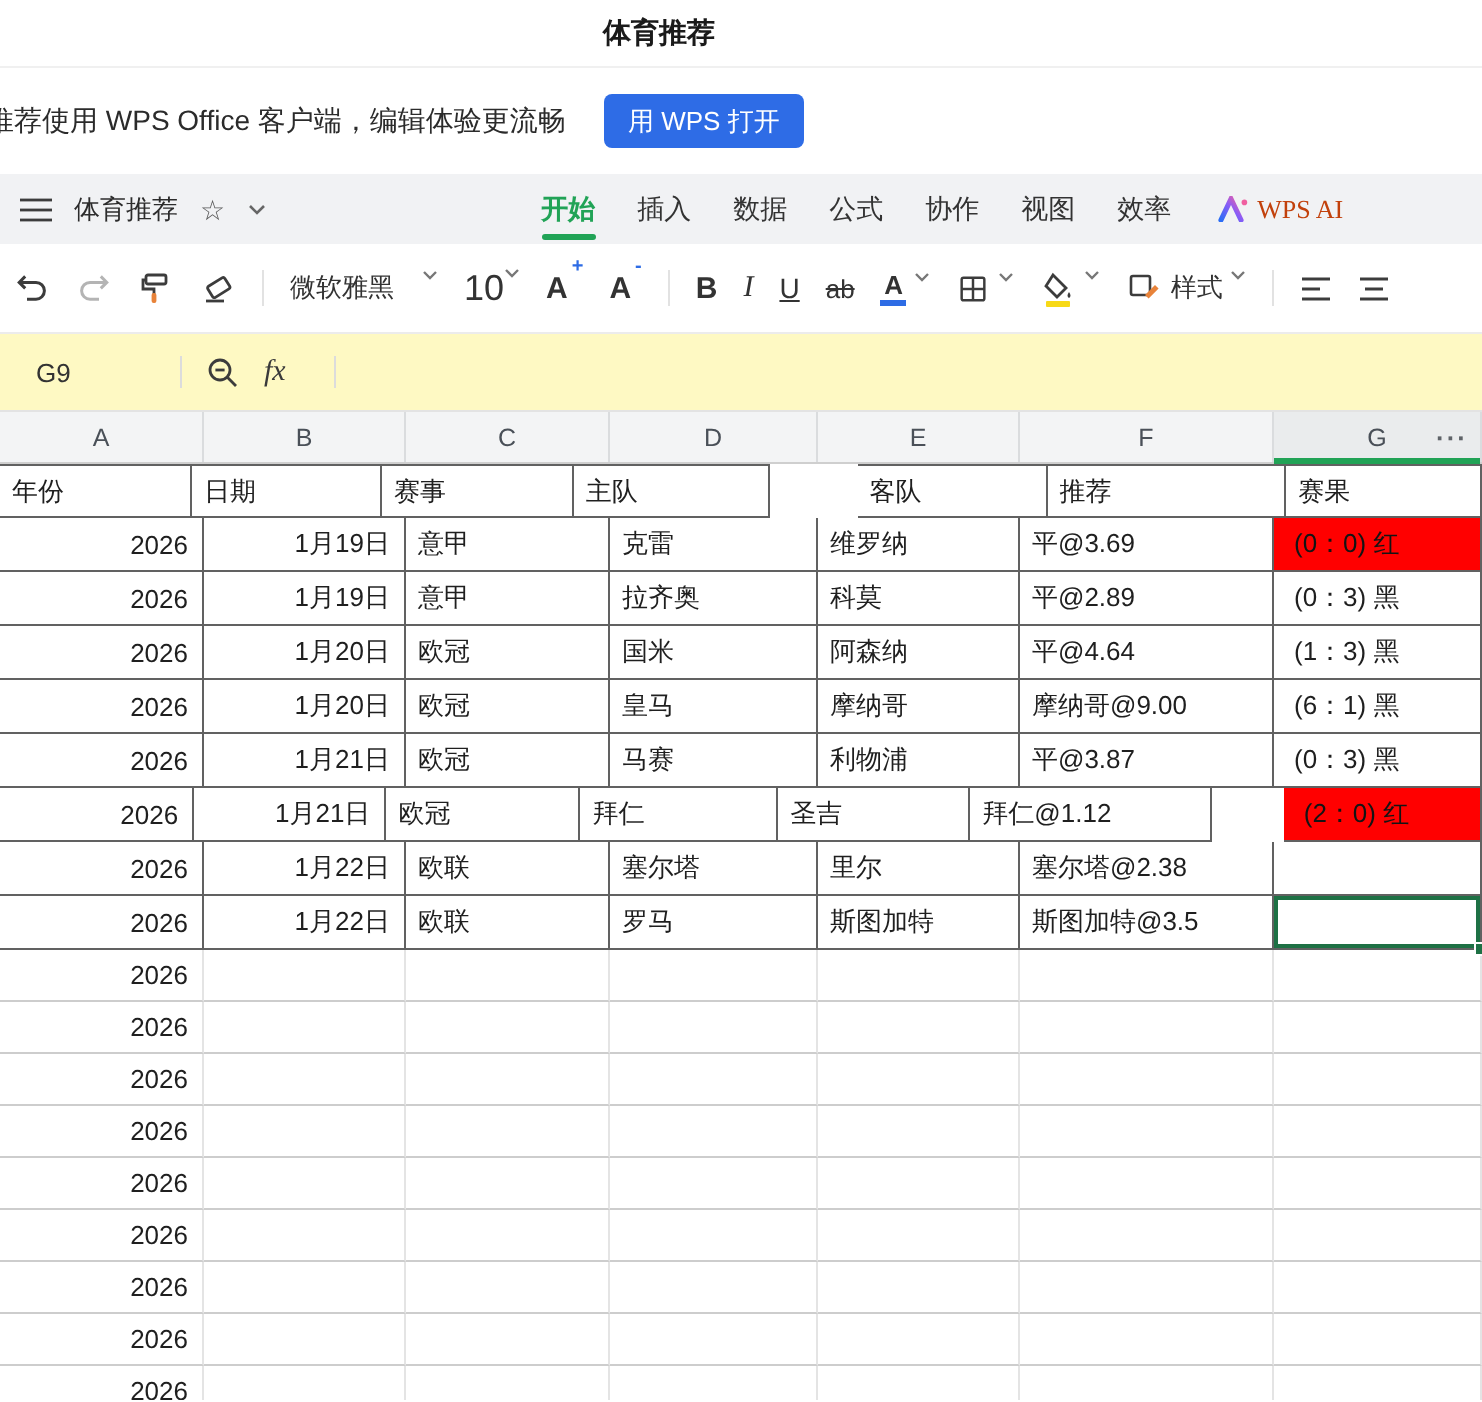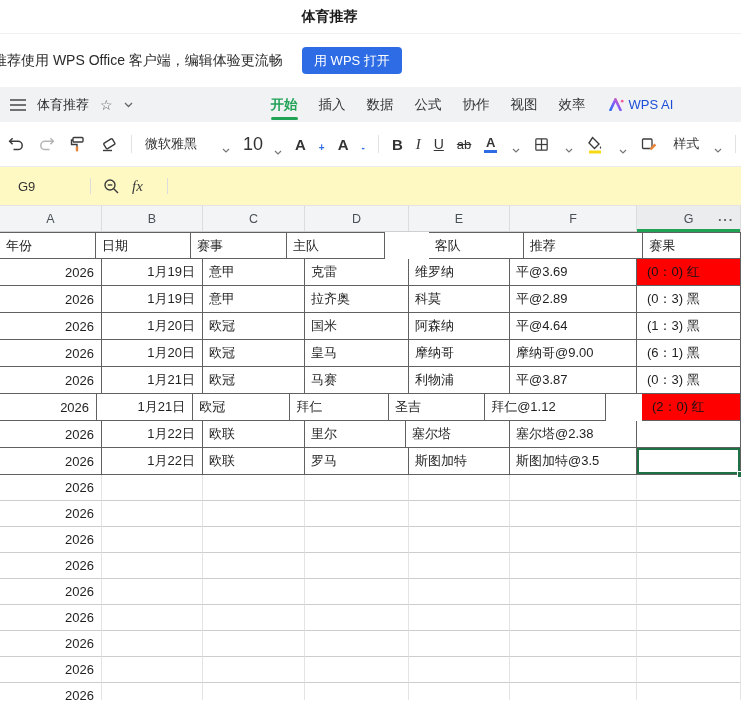--- a/index.html
+++ b/index.html
@@ -23,26 +23,26 @@
   .ribbon { height:35px; background:#f1f2f4; display:flex; align-items:center; padding-left:10px; }
   .ribbon .left { display:flex; align-items:center; gap:11px; }
   .doc-title { font-size:13px; color:#2c2c2c; }
   .star { font-size:14px; color:#5a5a5a; line-height:1; }
   .tabs { display:flex; align-items:center; gap:21px; margin-left:138px; }
   .tab { position:relative; font-size:13.5px; color:#333; padding:8px 0; cursor:pointer; white-space:nowrap; }
   .tab.active { color:#21a356; font-weight:600; }
   .tab.active::after { content:""; position:absolute; left:0; right:0; bottom:2px;
     height:3px; background:#21a356; border-radius:2px; }
   .ai { display:flex; align-items:center; gap:5px; margin-left:23px; }
-  .ai-label { font-size:13px; color:#1d4ed8; }
+  .ai-label { font-size:13px; color:#c2410c;font-family:Liberation Serif, serif; }
 
   
   .toolbar { height:45px; background:#fff; display:flex; align-items:center;
     padding-left:7px; gap:13px; border-bottom:1px solid #ececec; overflow:hidden; }
-  .tbi { display:flex; align-items:flex-end; gap:15px; color:#3c3c3c; cursor:pointer; flex:none; }
+  .tbi { display:flex; align-items:flex-start; gap:4px; color:#3c3c3c; cursor:pointer; flex:none; }
   .tdiv { width:1px; height:18px; background:#e2e2e2; flex:none; }
   .fontname { font-size:13px; color:#333; width:62px; }
   .fontsize { font-size:18px; color:#333; width:16px; text-align:center; }
   .glyph { font-size:14px; color:#333; }
   .b { font-weight:700; font-size:15px; }
   .i { font-style:italic; font-family:"Liberation Serif",serif; font-size:15px; }
   .u { text-decoration:underline; font-size:14px; }
   .strike { text-decoration:line-through; font-size:13px; }
   .acolor { display:flex; flex-direction:column; align-items:center; line-height:1; }
   .acolor .bar { width:13px; height:3px; margin-top:1px; }
@@ -366,22 +366,22 @@
         <div class="cell dark al" style="width: 102px;">欧冠</div>
         <div class="cell dark al" style="width: 104px;">拜仁</div>
         <div class="cell dark al" style="width: 101px;">圣吉</div>
         <div class="cell dark al" style="width: 127px;">拜仁@1.12</div>
         <div class="cell dark res al red" style="width: 104px; margin-left: 36px;">(2：0) 红</div>
       </div>
       <div class="row" style="height: 27px;">
         <div class="cell dark ar" style="width: 102px;">2026</div>
         <div class="cell dark ar" style="width: 101px;">1月22日</div>
         <div class="cell dark al" style="width: 102px;">欧联</div>
+        <div class="cell dark al" style="width: 104px;">塞尔塔</div>
         <div class="cell dark al" style="width: 101px;">里尔</div>
-        <div class="cell dark al" style="width: 104px;">塞尔塔</div>
         <div class="cell dark al" style="width: 127px;">塞尔塔@2.38</div>
         <div class="cell dark res al" style="width: 104px;"></div>
       </div>
       <div class="row" style="height: 27px;">
         <div class="cell dark ar" style="width: 102px;">2026</div>
         <div class="cell dark ar" style="width: 101px;">1月22日</div>
         <div class="cell dark al" style="width: 102px;">欧联</div>
         <div class="cell dark al" style="width: 104px;">罗马</div>
         <div class="cell dark al" style="width: 101px;">斯图加特</div>
         <div class="cell dark al" style="width: 127px;">斯图加特@3.5</div>

